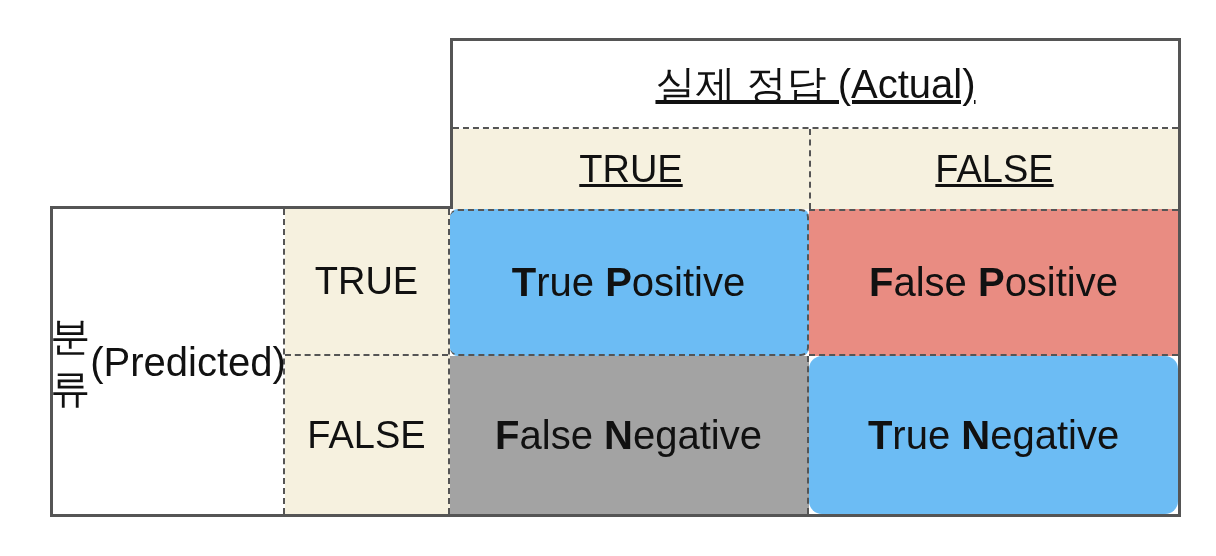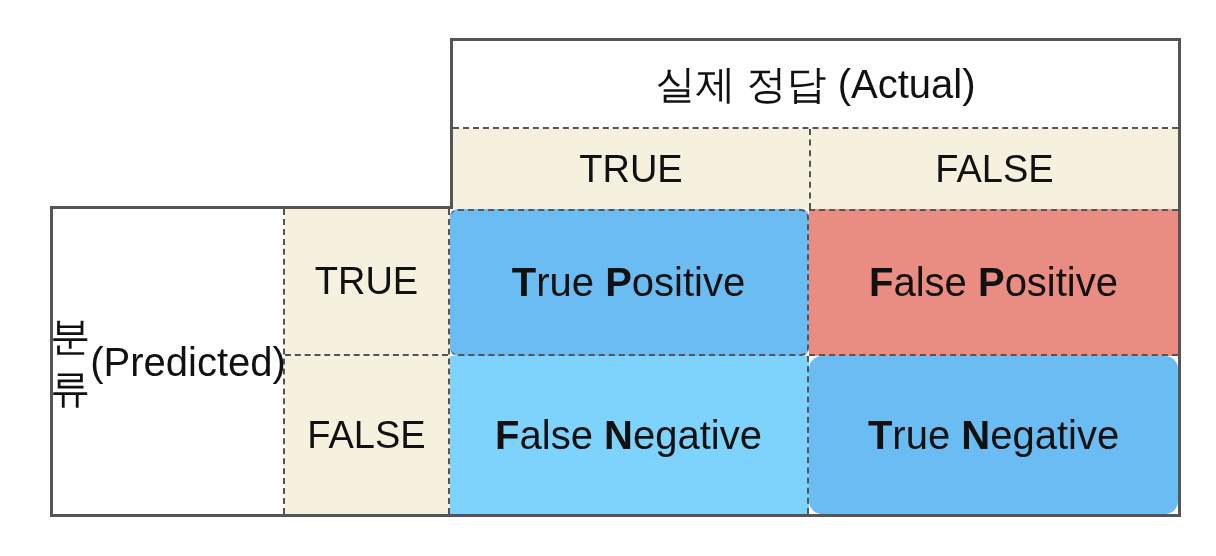--- a/index.html
+++ b/index.html
@@ -20,20 +20,21 @@
   .top-table {
     position: absolute;
     left: 450px;
     top: 38px;
     width: 731px;
     height: 212px;
     border: 3px solid #555555;
     border-bottom: none;
     box-sizing: border-box;
     background: #eab308;
+    text-decoration: underline;
   }
   .actual-title {
     height: 88px;
     box-sizing: border-box;
     border-bottom: 2px dashed #555555;
     display: flex;
     align-items: center;
     justify-content: center;
     font-size: 40px;
     background: #ffffff;
@@ -155,21 +156,21 @@
       <div class="row-label second">FALSE</div>
     </div>
 
     <div class="cells">
       <div class="cell tl" style="background: rgb(108, 188, 244); border-radius: 8px;">
         <span class="cell-text"><b>T</b><span>rue</span> <b>P</b><span>ositive</span></span>
       </div>
       <div class="cell tr" style="background: rgb(233, 140, 130);">
         <span class="cell-text"><b>F</b><span>alse</span> <b>P</b><span>ositive</span></span>
       </div>
-      <div class="cell bl" style="background: #7dd3fc;">
+      <div class="cell bl" style="background: #a3a3a3;">
         <span class="cell-text"><b>F</b><span>alse</span> <b>N</b><span>egative</span></span>
       </div>
       <div class="cell br" style="background: rgb(108, 188, 244); border-radius: 13px;">
         <span class="cell-text"><b>T</b><span>rue</span> <b>N</b><span>egative</span></span>
       </div>
     </div>
 
   </div>
 </div>
 

